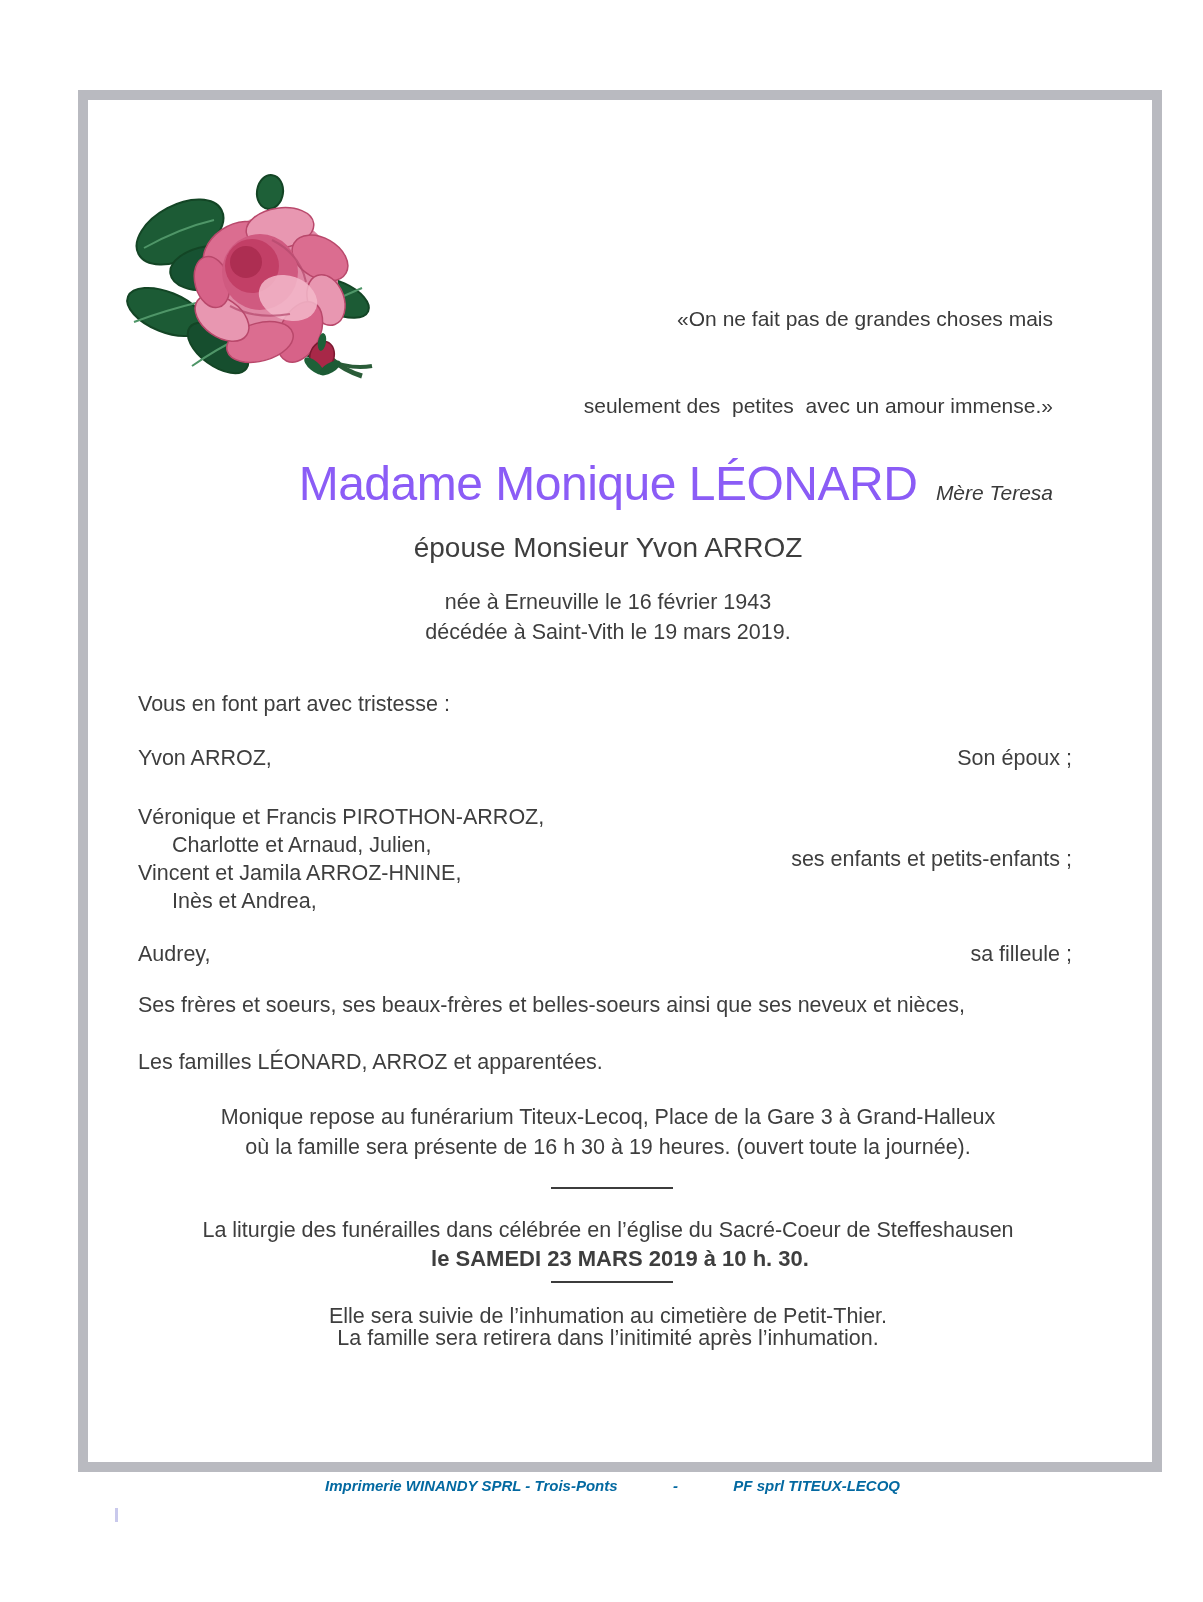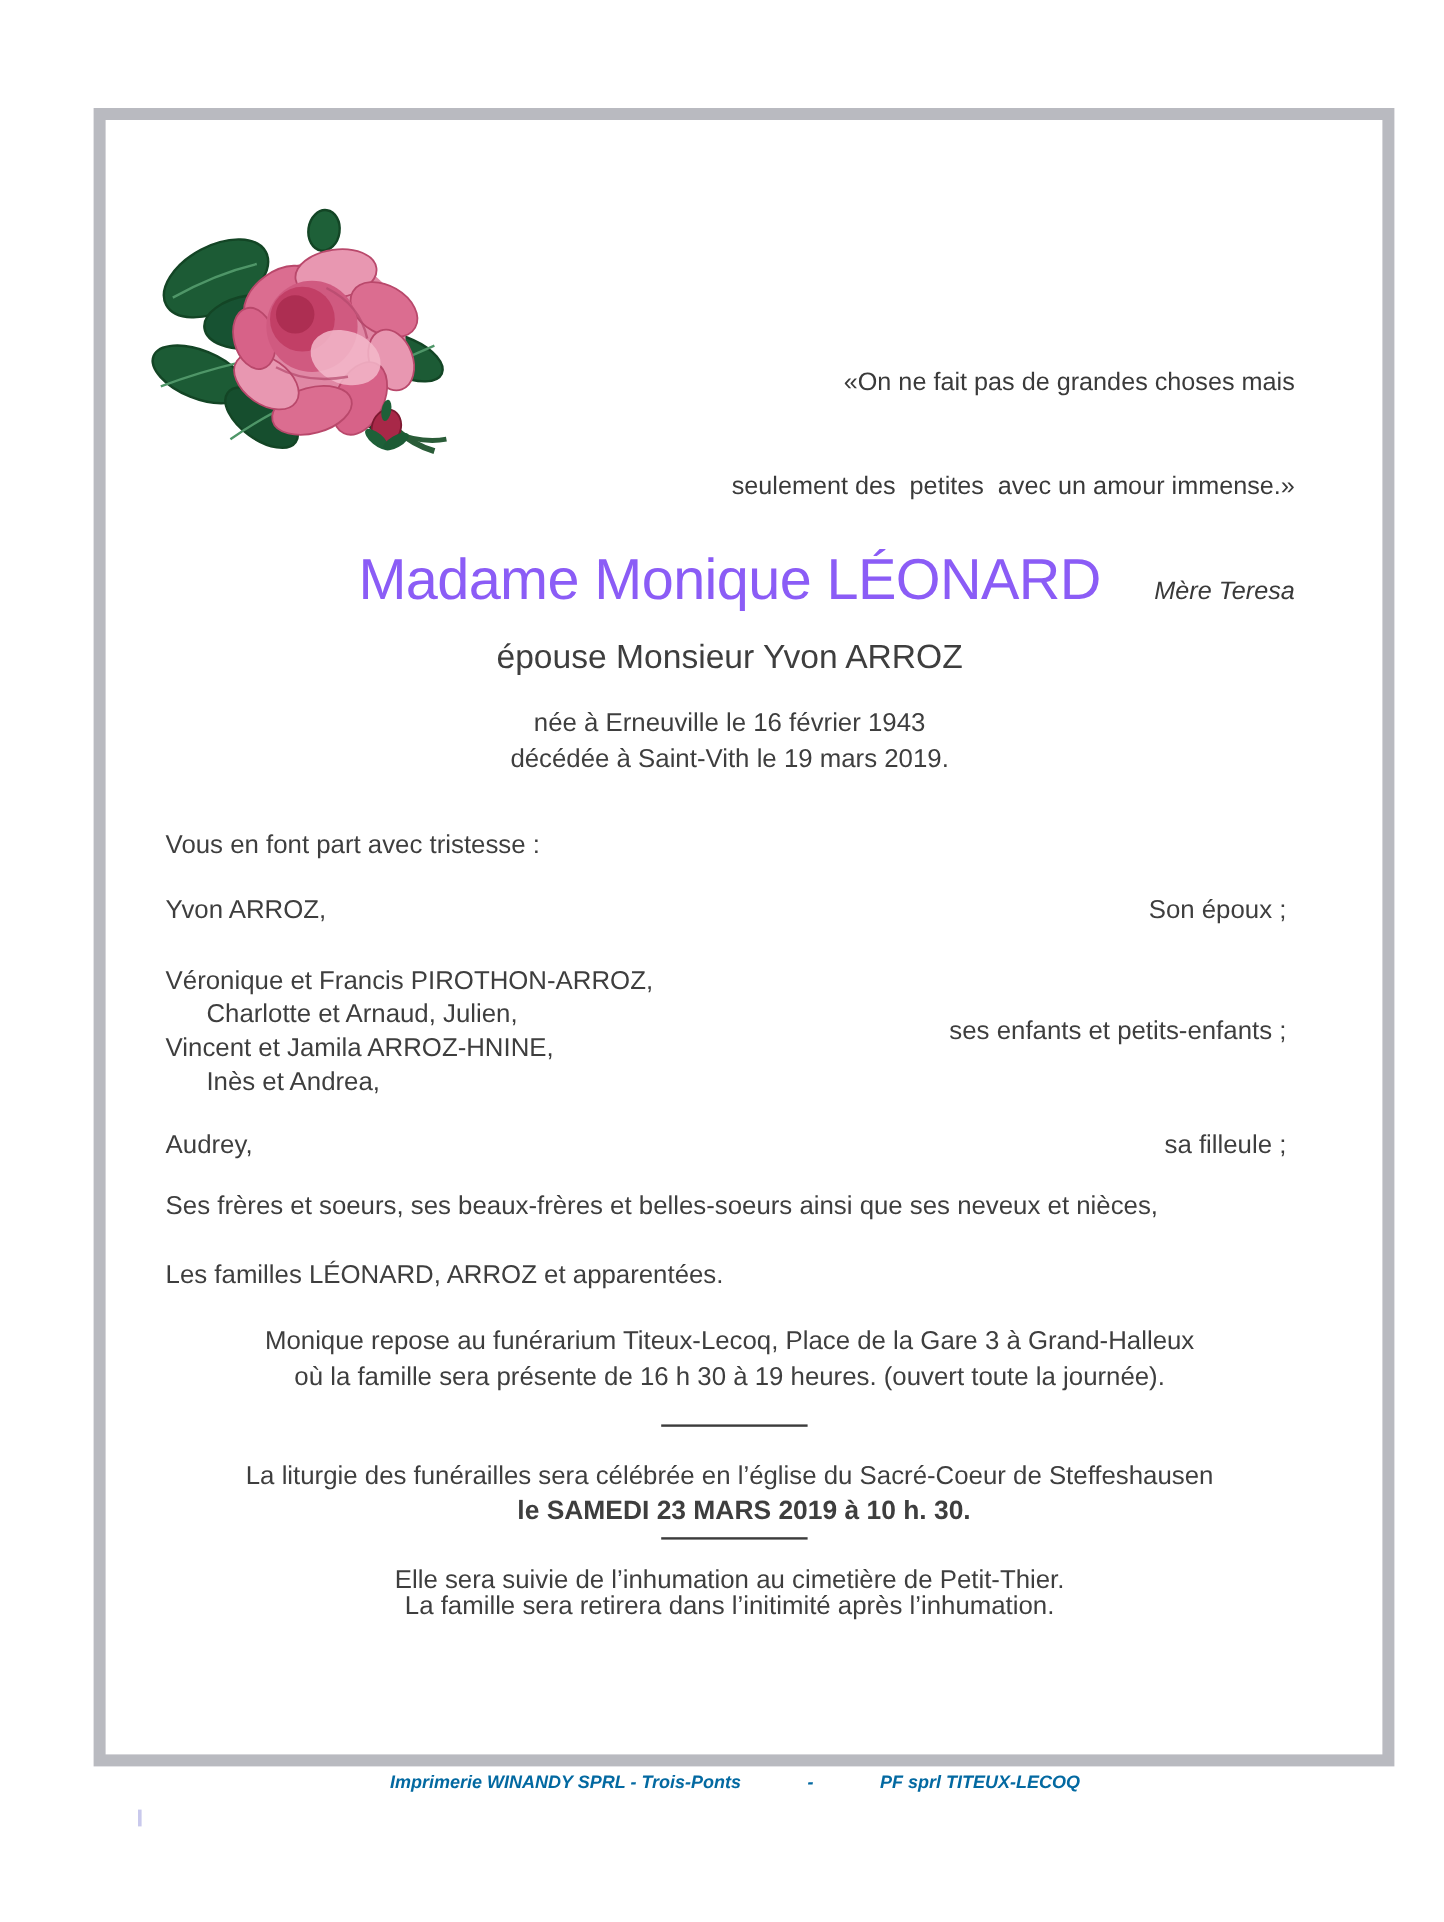--- a/index.html
+++ b/index.html
@@ -8,21 +8,21 @@
     font-family:"Liberation Sans",sans-serif;color:#3e3e3e;
     -webkit-font-smoothing:antialiased;
   }
   .abs{position:absolute;}
   .frame{
     left:78px;top:90px;width:1084px;height:1382px;
     border:10px solid #b9bac0;box-sizing:border-box;
   }
   .rose{left:122px;top:170px;width:258px;height:230px;}
   .quote{
-    right:124px;top:246px;text-align:right;
+    right:150px;top:246px;text-align:right;
     font-size:21px;line-height:29px;color:#3a3a3a;white-space:pre-wrap;
   }
   .quote-attr{font-style:italic;}
   .cw{left:78px;width:1060px;text-align:center;}
   .title{top:456px;font-size:48px;font-weight:400;color:#8b5cf6;letter-spacing:-0.5px;}
   .subtitle{top:532px;font-size:28px;}
   .birth{top:588px;font-size:22px;}
   .death{top:618px;font-size:22px;}
   .body-text{font-size:21.5px;line-height:28px;}
   .row{left:138px;width:934px;display:flex;justify-content:space-between;}
@@ -131,21 +131,21 @@
 </div>
 
 <div class="abs siblings body-text">Ses frères et soeurs, ses beaux-frères et belles-soeurs ainsi que ses neveux et nièces,</div>
 <div class="abs families body-text">Les familles LÉONARD, ARROZ et apparentées.</div>
 
 <div class="abs cw wake1 body-text">Monique repose au funérarium Titeux-Lecoq, Place de la Gare 3 à Grand-Halleux</div>
 <div class="abs cw wake2 body-text">où la famille sera présente de 16 h 30 à 19 heures. (ouvert toute la journée).</div>
 
 <div class="abs divider div1"></div>
 
-<div class="abs cw liturgy body-text">La liturgie des funérailles sera célébrée en l’église du Sacré-Coeur de Steffeshausen</div>
+<div class="abs cw liturgy body-text">La liturgie des funérailles dans célébrée en l’église du Sacré-Coeur de Steffeshausen</div>
 <div class="abs cw fundate">le SAMEDI 23 MARS 2019 à 10 h. 30.</div>
 
 <div class="abs divider div2"></div>
 
 <div class="abs cw burial body-text">Elle sera suivie de l’inhumation au cimetière de Petit-Thier.</div>
 <div class="abs cw privacy body-text">La famille sera retirera dans l’initimité après l’inhumation.</div>
 
 <div class="abs footer">
   <span>Imprimerie WINANDY SPRL - Trois-Ponts</span>
   <span>-</span>

